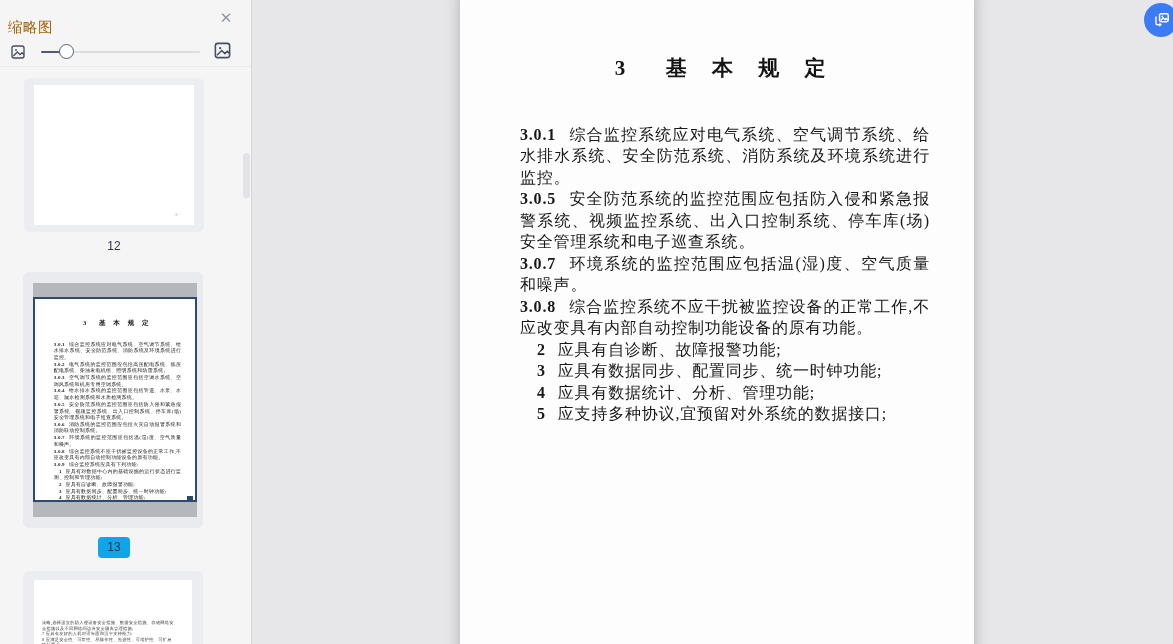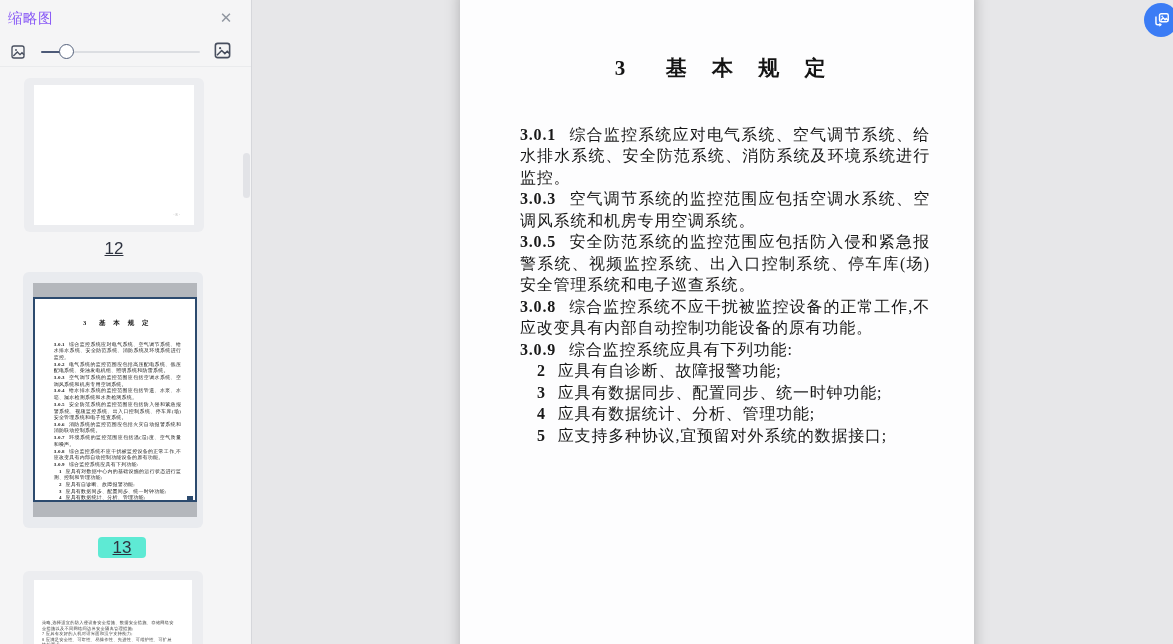--- a/index.html
+++ b/index.html
@@ -9,22 +9,22 @@
     background:#e7e7e9;
     font-family:"Liberation Sans", sans-serif;
   }
 
   
   .sidebar {
     position:absolute; left:0; top:0; width:252px; height:644px;
     background:#f5f5f6; border-right:1px solid #d6d7db;
   }
   .sb-title {
-    position:absolute; left:8px; top:9px;
-    font-size:14.5px; color:#8b5cf6; letter-spacing:.5px;
+    position:absolute; left:8px; top:18px;
+    font-size:14.5px; color:#a16207; letter-spacing:.5px;
   }
   .sb-close {
     position:absolute; right:16px; top:9px; width:18px; height:18px;
     color:#9096a0; font-size:15px; line-height:18px; text-align:center; cursor:pointer;
   }
   .sb-icon { position:absolute; color:#474e5e; }
   .icon-sm { left:10px; top:44px; }
   .icon-lg { left:213px; top:41px; }
   .slider-track {
     position:absolute; left:41px; top:51px; width:159px; height:2px;
@@ -43,24 +43,24 @@
   .thumb-list { position:absolute; left:0; top:67px; width:251px; height:577px; overflow:hidden; }
 
   .card { position:absolute; border-radius:6px; }
   .card-12 { left:24px; top:11px; width:180px; height:154px; background:#ecedf0; }
   .page-12 { position:absolute; left:10px; top:7px; width:160px; height:140px; background:#ffffff; }
   .p12-footer {
     position:absolute; right:14px; bottom:8px; font-size:9px; color:#a9a9a9;
     transform:scale(.45); transform-origin:100% 100%;
     font-family:"Liberation Serif", serif;
   }
-  .page-label { position:absolute; width:180px; text-align:center; font-size:17px; color:#2e3340;text-decoration:underline; }
+  .page-label { position:absolute; width:180px; text-align:center; font-size:12px; color:#2e3340; }
   .label-12 { left:24px; top:172px; }
-  .label-13 { left:98px; top:470px; width:48px; height:21px; line-height:21px;
-              background:#5eead4; border-radius:4px; }
+  .label-13 { left:98px; top:470px; width:32px; height:21px; line-height:21px;
+              background:#0ea5e9; border-radius:4px; }
 
   .card-13 { left:23px; top:205px; width:180px; height:256px; background:#e9ebef; }
   .bar-gray { position:absolute; left:10px; width:164px; background:#b4b7bc; }
   .bar-top { top:11px; height:14px; }
   .bar-bottom { top:230px; height:15px; }
   .viewport-frame {
     position:absolute; left:10px; top:25px; width:164px; height:205px;
     border:2px solid #2c4a6e; background:#ffffff; overflow:hidden;
   }
   .viewport-handle {
@@ -196,24 +196,23 @@
 
   <div class="sb-scrollbar"></div>
 </div>
 
 <div class="doc-page">
   <div class="page-inner">
     <div class="doc-heading">3  基 本 规 定</div>
     <div>
 
     <p class="clause"><b>3.0.1</b><span>综合监控系统应对电气系统、空气调节系统、给水排水系统、安全防范系统、消防系统及环境系统进行监控。</span></p>
-        <p class="clause"><b>3.0.3</b><span>空气调节系统的监控范围应包括空调水系统、空调风系统和机房专用空调系统。</span></p>
         <p class="clause"><b>3.0.5</b><span>安全防范系统的监控范围应包括防入侵和紧急报警系统、视频监控系统、出入口控制系统、停车库(场)安全管理系统和电子巡查系统。</span></p>
+        <p class="clause"><b>3.0.7</b><span>环境系统的监控范围应包括温(湿)度、空气质量和噪声。</span></p>
         <p class="clause"><b>3.0.8</b><span>综合监控系统不应干扰被监控设备的正常工作,不应改变具有内部自动控制功能设备的原有功能。</span></p>
-        <p class="clause"><b>3.0.9</b><span>综合监控系统应具有下列功能:</span></p>
       </div>
     <div>
 
         <p class="subitem"><b>2</b><span>应具有自诊断、故障报警功能;</span></p>
         <p class="subitem"><b>3</b><span>应具有数据同步、配置同步、统一时钟功能;</span></p>
         <p class="subitem"><b>4</b><span>应具有数据统计、分析、管理功能;</span></p>
         <p class="subitem"><b>5</b><span>应支持多种协议,宜预留对外系统的数据接口;</span></p>
       </div>
   </div>
 </div>

